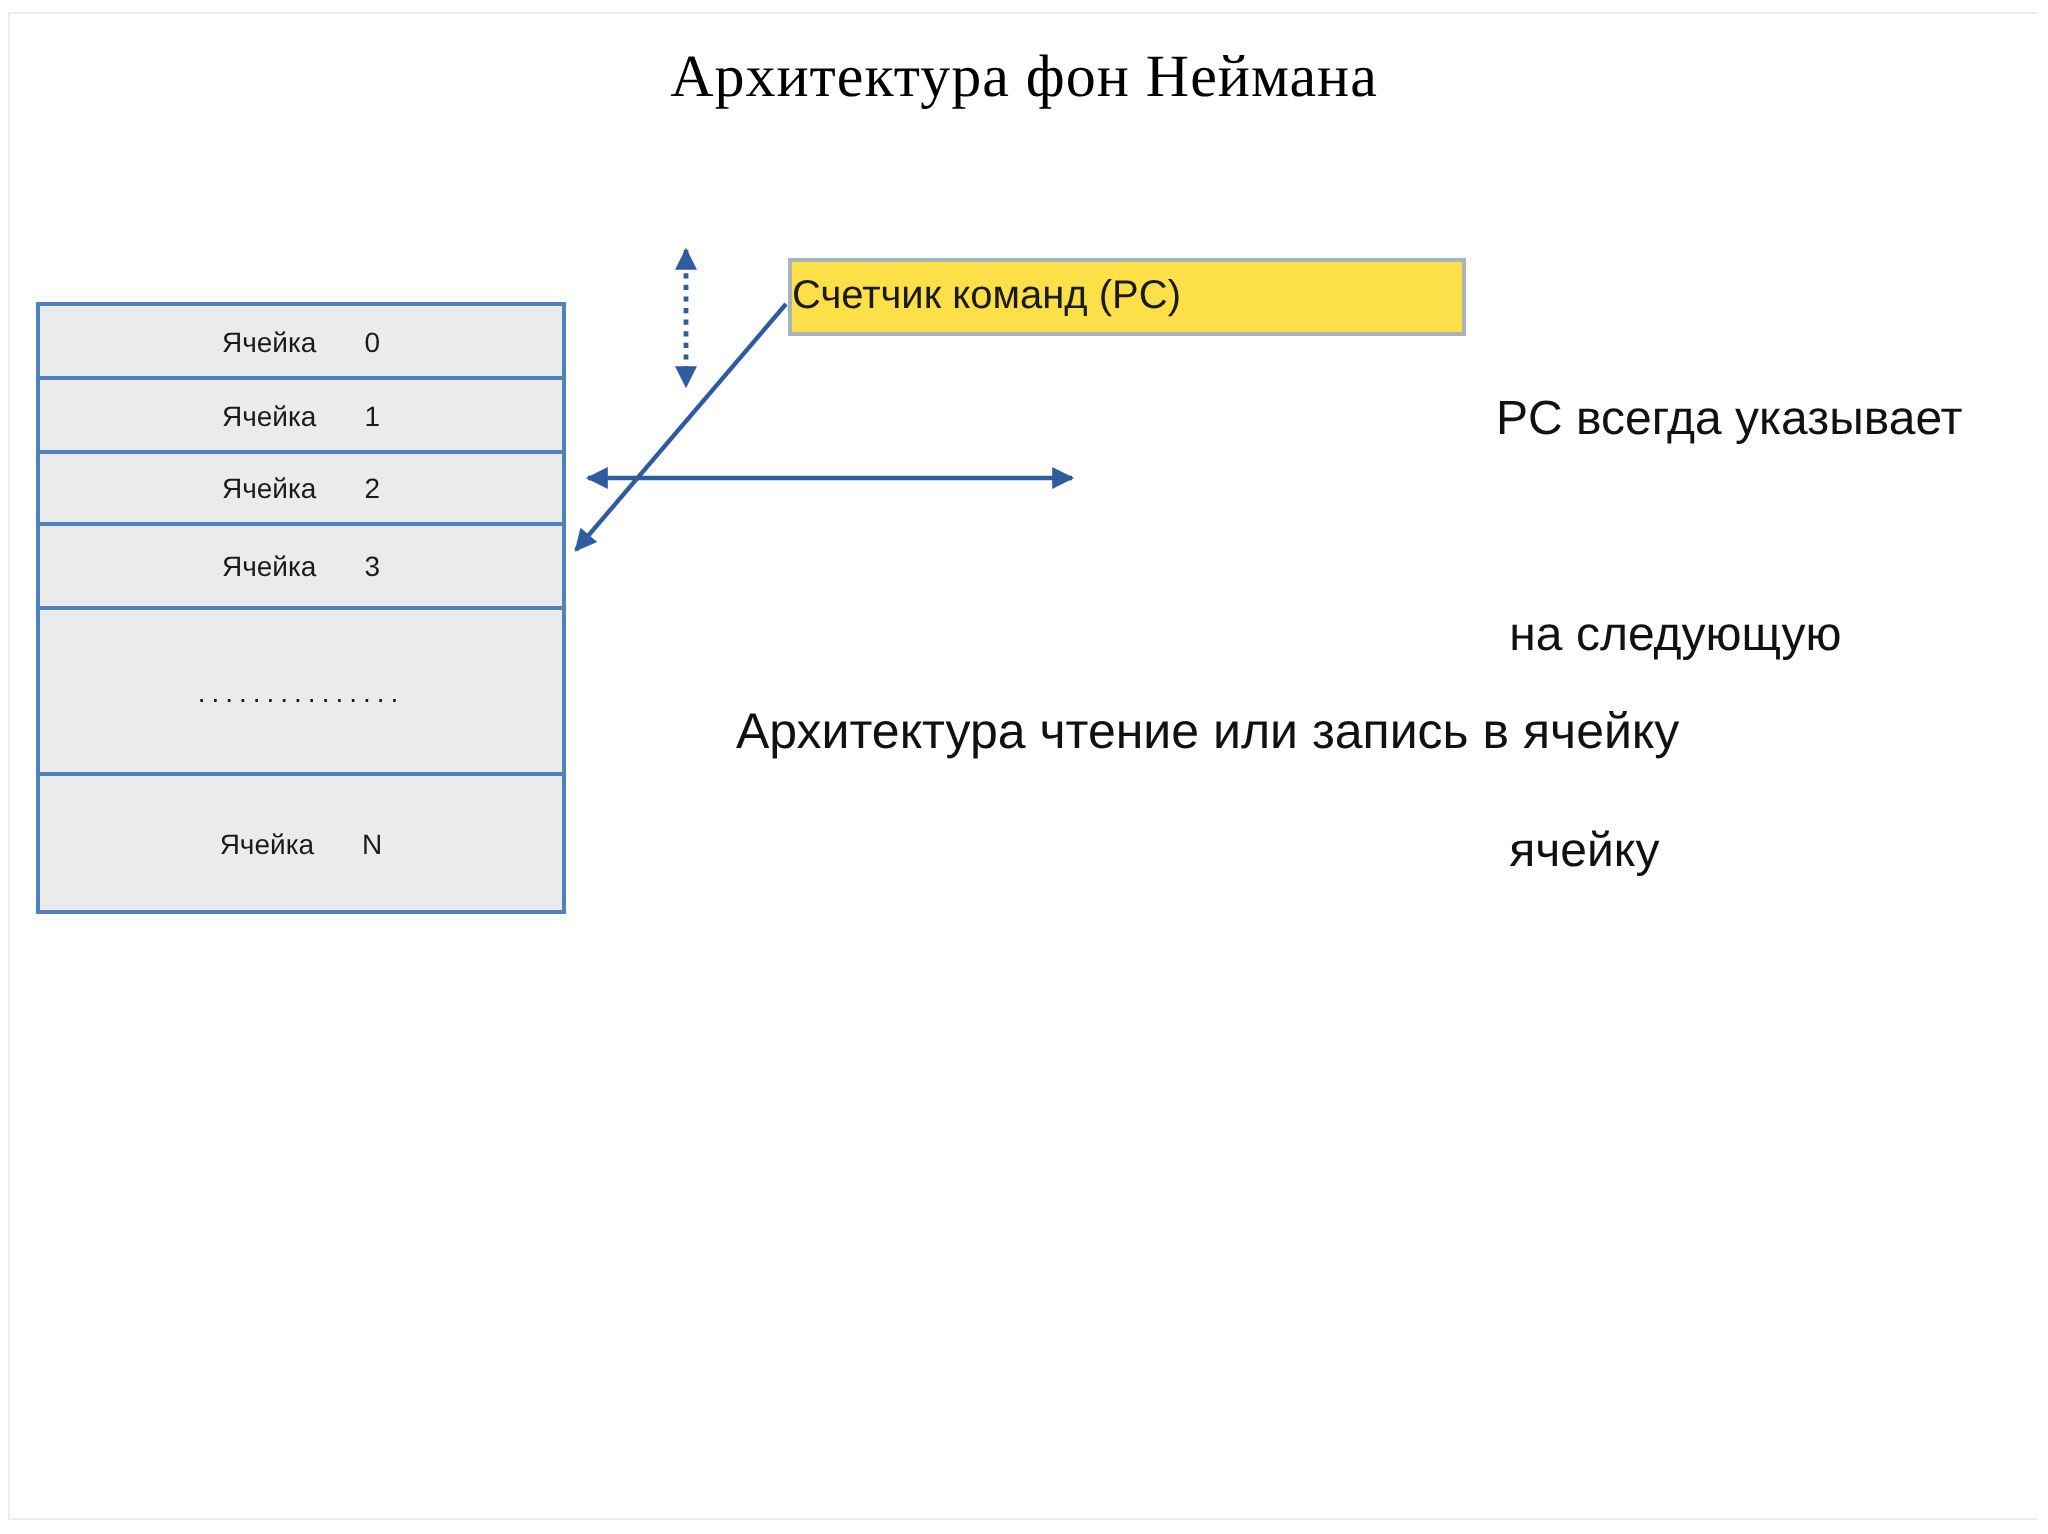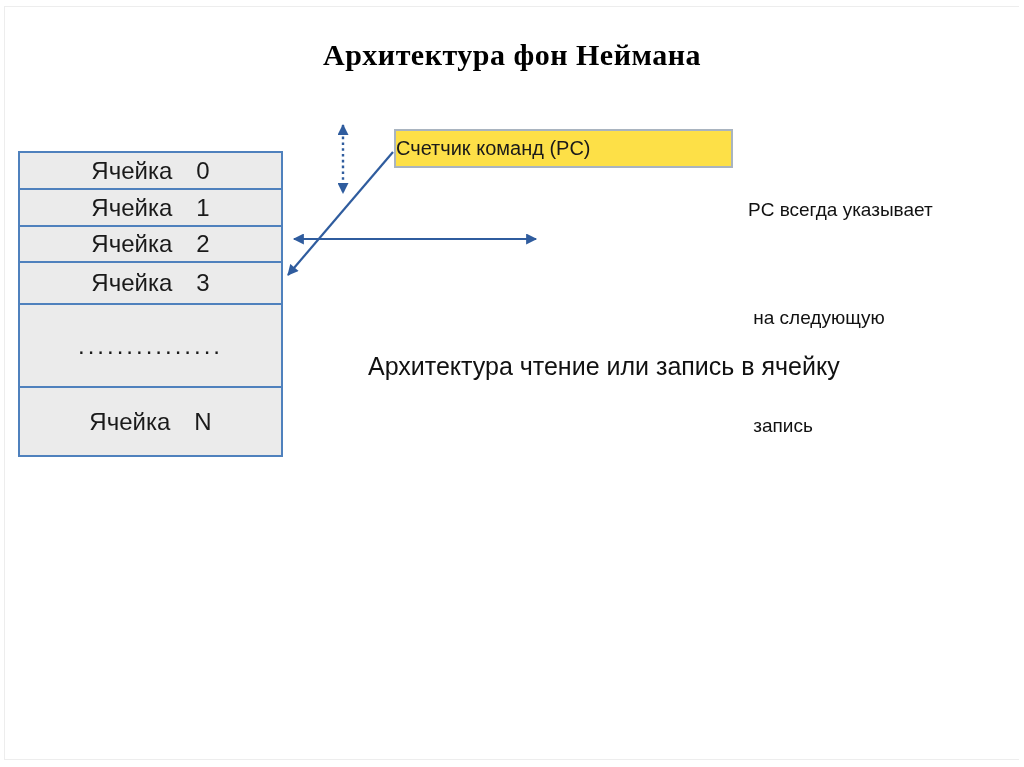--- a/index.html
+++ b/index.html
@@ -14,44 +14,43 @@
   .edge { position: absolute; background: #ededed; }
   .edge-left   { left: 4px;  top: 6px;    width: 1px;  height: 754px; }
   .edge-top    { left: 4px;  top: 6px;    width: 1015px; height: 1px; }
   .edge-bottom { left: 4px;  top: 759px;  width: 1015px; height: 1px; }
 
   .title {
     position: absolute;
     top: 22px; left: 0; width: 100%;
     text-align: center;
     font-family: "Liberation Serif", serif;
-    font-weight: bold;
+    font-weight: normal;
     font-size: 30px;
     color: #000000;
     letter-spacing: 0.5px;
-    margin-top: 16px;
   }
 
   .memory-table {
     position: absolute;
     left: 18px; top: 151px;
     width: 265px; height: 306px;
     box-sizing: border-box;
     background: #ebebeb;
     border: 2px solid #4f81bd;
     display: flex;
     flex-direction: column;
   }
   .mem-row {
     box-sizing: border-box;
     display: flex;
     align-items: center;
     justify-content: center;
     gap: 24px;
-    font-size: 24px;
+    font-size: 14px;
     color: #1a1a1a;
     border-bottom: 2px solid #4f81bd;
   }
   .mem-row:last-child { border-bottom: none; flex: 1; }
   .row-0 { height: 37px; }
   .row-1 { height: 37px; }
   .row-2 { height: 36px; }
   .row-3 { height: 42px; }
   .row-dots { height: 83px; letter-spacing: 3px; }
 
@@ -72,21 +71,21 @@
   .arrows {
     position: absolute;
     left: 0; top: 0;
     width: 1024px; height: 767px;
     pointer-events: none;
   }
 
   .pc-note {
     position: absolute;
     left: 748px; top: 120px;
-    font-size: 19px;
+    font-size: 24px;
     line-height: 36px;
     color: #111111;
     white-space: pre;
   }
   .rw-note {
     position: absolute;
     left: 368px; top: 266px;
     font-size: 25px;
     line-height: 40px;
     color: #111111;
@@ -140,19 +139,19 @@
       </marker>
     </defs>
     <line x1="343" y1="125" x2="343" y2="193" stroke="#2f5c9e" stroke-width="2.4" stroke-dasharray="2.6 3.2" marker-start="url(#ah)" marker-end="url(#ah)"></line>
     <line x1="393" y1="152" x2="288" y2="275" stroke="#2f5c9e" stroke-width="2.2" marker-end="url(#ah)"></line>
     <line x1="294" y1="239" x2="536" y2="239" stroke="#2f5c9e" stroke-width="2.2" marker-start="url(#ah)" marker-end="url(#ah)"></line>
   </svg>
 
   <div class="pc-note">
     <div>PC всегда указывает</div>
     <div> на следующую</div>
-    <div> запись</div>
+    <div> ячейку</div>
   </div>
 
   <div class="rw-note">
     <div>Архитектура чтение или запись в ячейку</div>
   </div>
 </div>
 
 </body></html>

